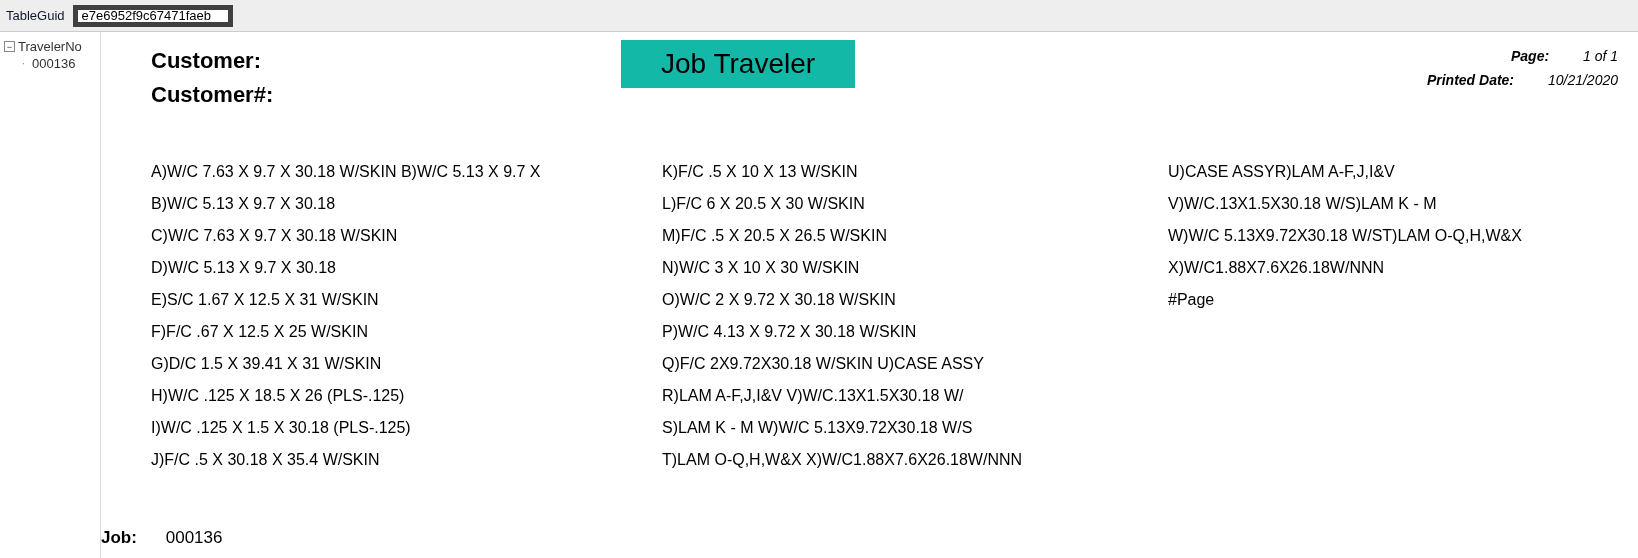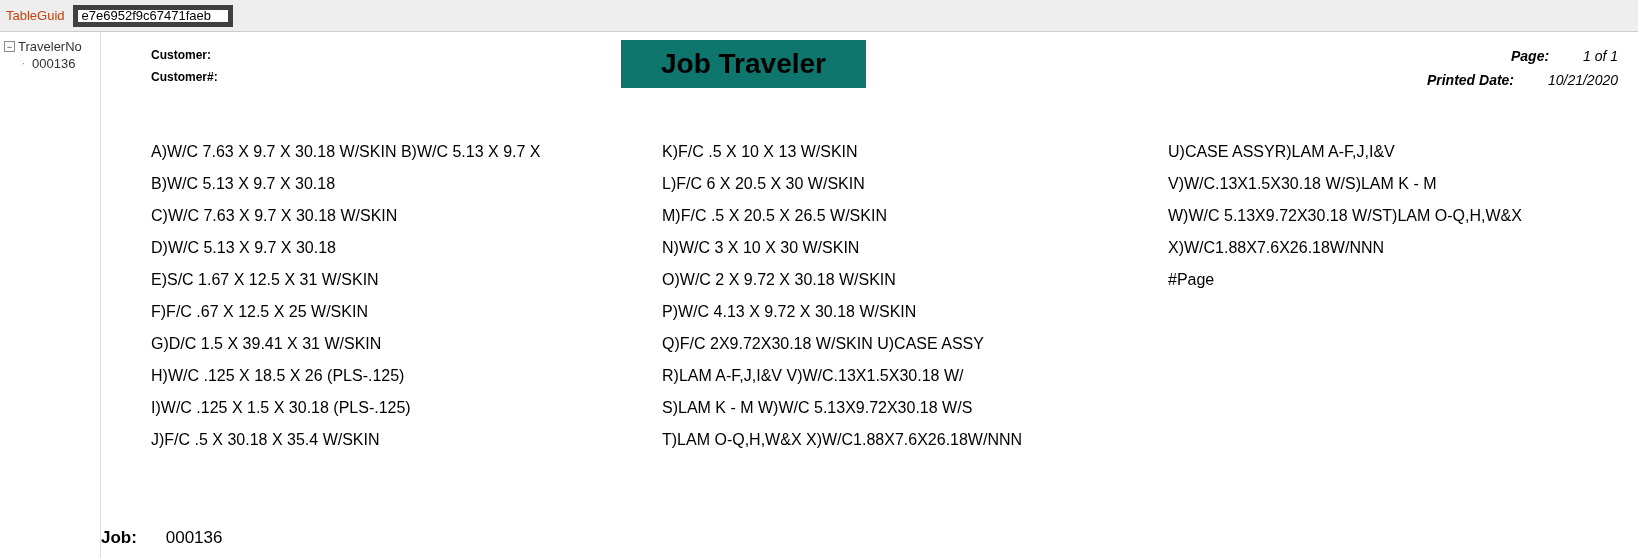--- a/index.html
+++ b/index.html
@@ -1,35 +1,35 @@
 <!DOCTYPE html>
 <html><head>
   <meta charset="utf-8">
   <style>
     * { box-sizing: border-box; margin: 0; padding: 0; }
     body { font-family: Arial, sans-serif; background: #fff; width: 1638px; height: 558px; overflow: hidden; }
 
     .toolbar { background: #eee; border-bottom: 1px solid #ccc; padding: 4px 6px; display: flex; align-items: center; gap: 8px; height: 32px; }
-    .toolbar-label { font-size: 13px; color: #c2410c; }
+    .toolbar-label { font-size: 13px; color: #0f172a; }
     .toolbar-input { font-size: 13px; padding: 2px 4px; border: 5px solid #404040; background: #fff; width: 160px; height: 22px; }
 
     .main-area { display: flex; height: calc(100% - 32px); }
 
     .sidebar { width: 101px; border-right: 1px solid #ddd; padding-top: 6px; font-size: 13px; color: #333; overflow: hidden; }
     .tree-node { display: flex; align-items: center; padding: 1px 4px; white-space: nowrap; }
     .tree-toggle { width: 11px; height: 11px; border: 1px solid #888; display: inline-flex; align-items: center; justify-content: center; font-size: 9px; line-height: 0; margin-right: 3px; background: #fff; }
     .tree-dot { width: 11px; display: inline-block; text-align: center; color: #888; font-size: 10px; margin-right: 3px; }
     .tree-child { padding-left: 18px; }
 
     .report { flex: 1; background: #fff; padding: 8px 20px 0 20px; position: relative; }
     .header-row { display: flex; align-items: flex-start; margin-bottom: 40px; }
     .header-left { width: 500px; padding-top: 8px; padding-left: 30px; }
-    .header-left div { font-size: 12px; font-weight: bold; margin-bottom: 8px; }
+    .header-left div { font-size: 22px; font-weight: bold; margin-bottom: 8px; }
     .header-center { flex: 0 0 auto; }
-    .title-box { background: #0f766e; padding: 8px 40px; font-size: 28px; font-weight: bold; }
+    .title-box { background: #14b8a6; padding: 8px 40px; font-size: 28px; font-weight: normal; }
     .header-right { flex: 1; text-align: right; padding-top: 8px; }
     .header-right-row { font-size: 14px; margin-bottom: 8px; font-style: italic; }
     .header-right-label { font-weight: bold; display: inline-block; margin-right: 30px; }
 
     .columns { display: flex; gap: 16px; padding-left: 30px; }
     .col { font-size: 16px; line-height: 32px; }
     .col-1 { width: 495px; }
     .col-2 { width: 490px; }
     .col-3 { flex: 1; }
 

